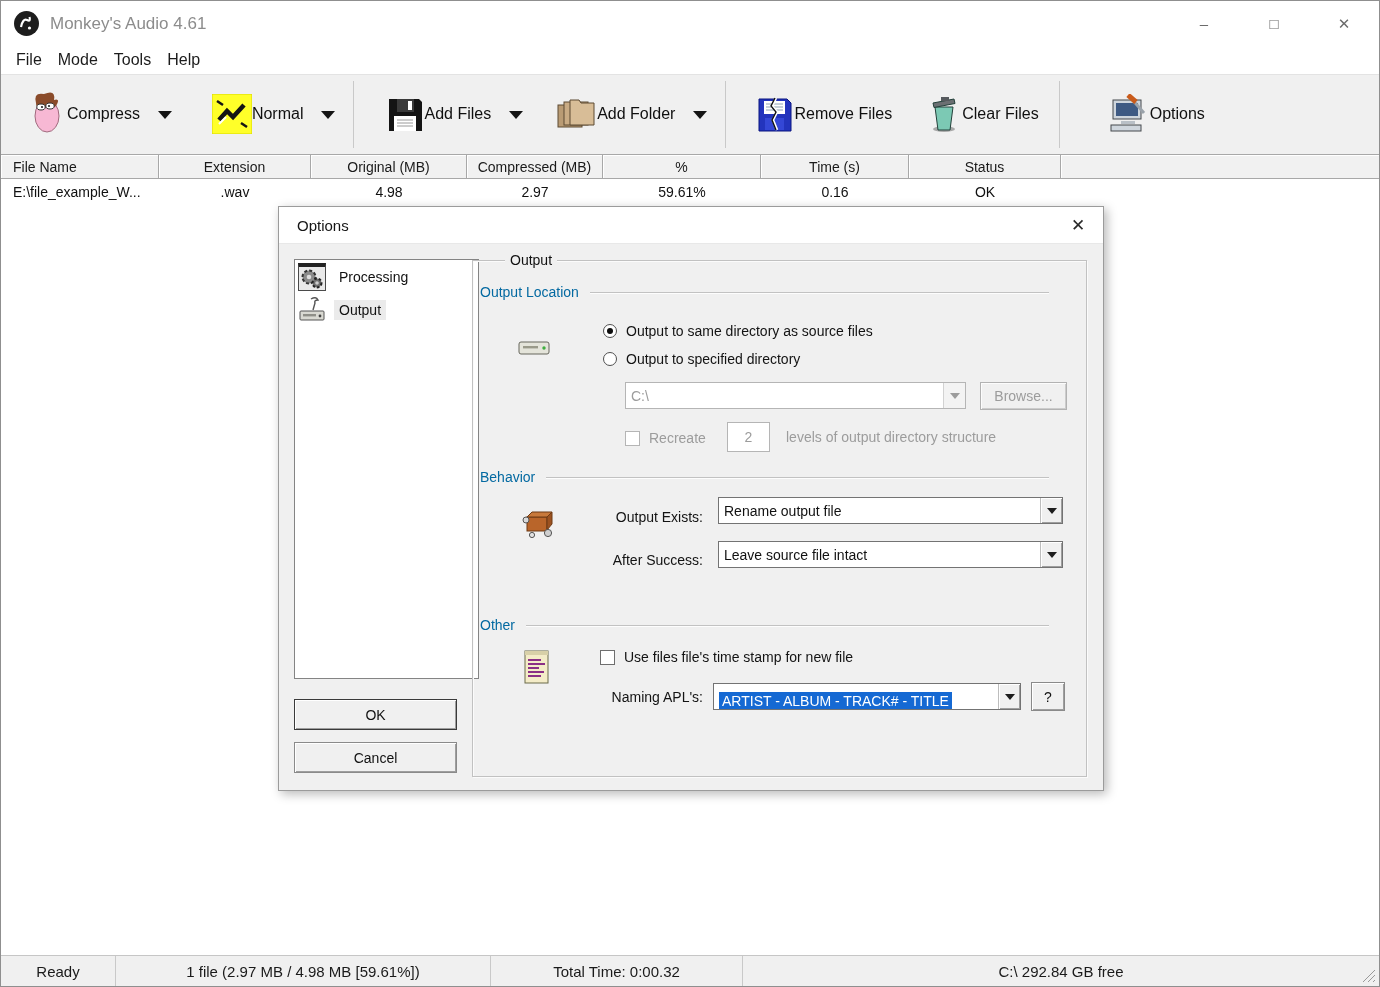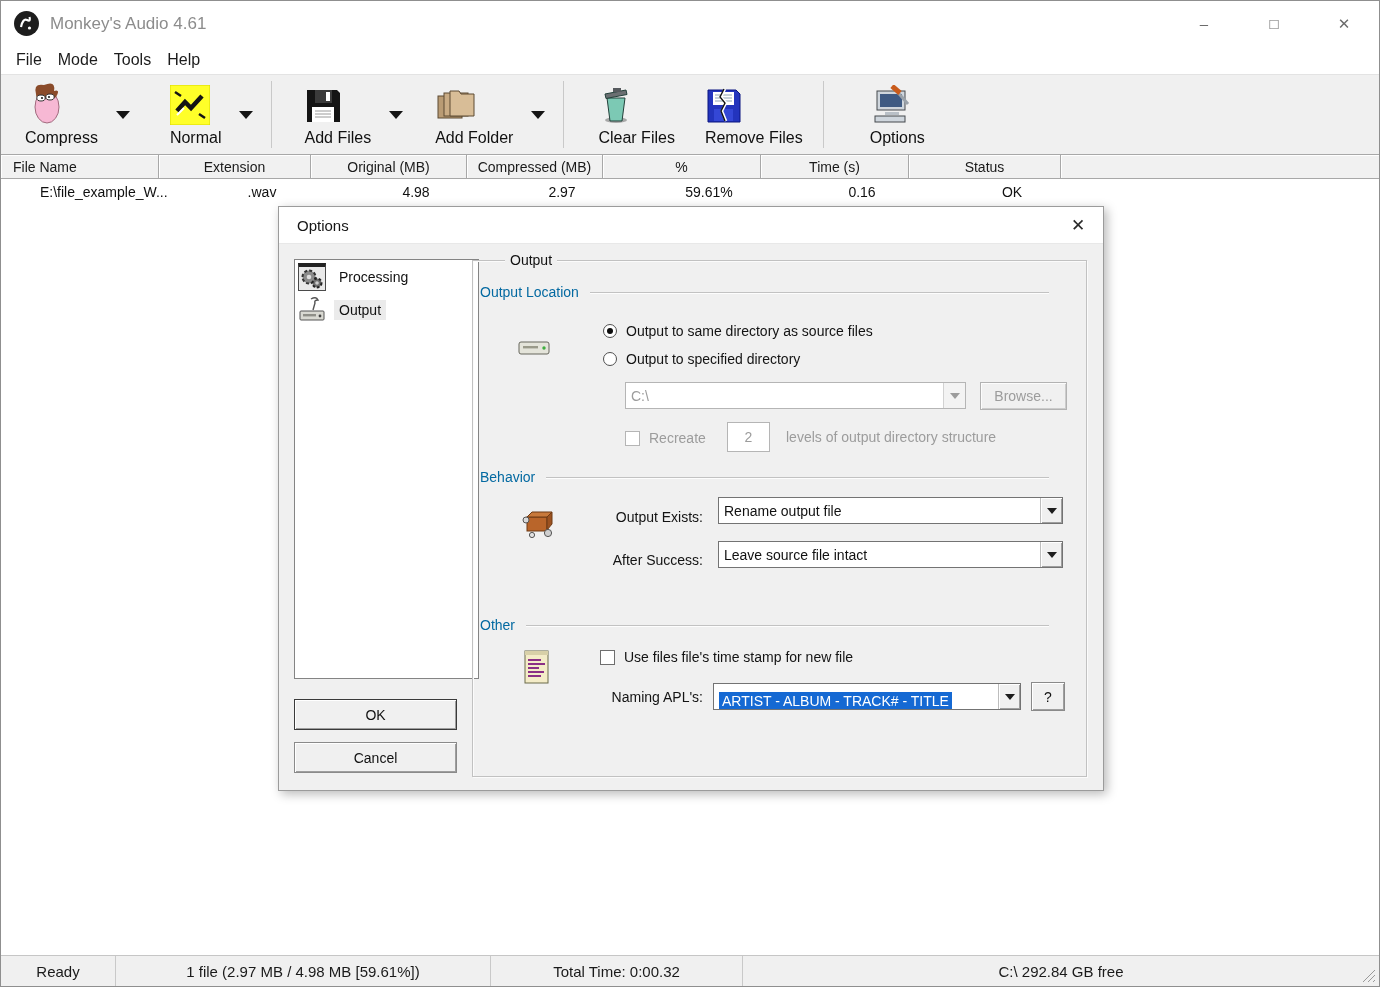--- a/index.html
+++ b/index.html
@@ -13,34 +13,34 @@
   .titlebar { position:absolute; left:0; top:0; right:0; height:45px; background:#fff; display:flex; align-items:center; }
   .app-icon { margin-left:12px; width:27px; height:27px; }
   .title-text { margin-left:10px; font-size:17px; color:#8c8c8c; }
   .win-controls { margin-left:auto; display:flex; height:100%; }
   .win-btn { width:70px; height:100%; display:flex; align-items:center; justify-content:center; color:#6b6b6b; font-size:15px; }
   
   .menubar { position:absolute; left:0; top:45px; right:0; height:28px; background:#fff; display:flex; align-items:center; padding-left:7px; }
   .menu-item { font-size:16px; color:#1c1c1c; padding:2px 8px; }
   
   .toolbar { position:absolute; left:0; top:73px; right:0; height:80px; background:#f0f0f0; border-top:1px solid #e3e3e3; display:flex; align-items:stretch; }
-  .tb-btn { display:flex; flex-direction:column; align-items:flex-start; justify-content:flex-end; padding:6px 10px 7px; font-size:16px; color:#101010; }
+  .tb-btn { display:flex; flex-direction:row; align-items:center; justify-content:flex-end; padding:6px 10px 7px; font-size:16px; color:#101010; }
   .tb-icon { height:48px; display:flex; align-items:flex-end; justify-content:center; padding-bottom:4px; }
   .tb-arrowbtn { width:30px; display:flex; align-items:center; justify-content:center; }
   .arrow-down { width:0; height:0; border-left:7px solid transparent; border-right:7px solid transparent; border-top:8px solid #141414; }
   .tb-sep { width:1px; background:#c9c9c9; margin:6px 10px; }
   
   .listview { position:absolute; left:0; top:153px; right:0; bottom:31px; background:#fff; border-top:1px solid #a8a8a8; }
   .lv-header { display:flex; height:24px; background:#f1f1f1; border-bottom:1px solid #a8a8a8; }
   .lv-h { border-right:1px solid #a8a8a8; box-shadow:inset 1px 1px 0 #ffffff; display:flex; align-items:center; justify-content:center; font-size:14px; color:#1a1a1a; }
   .lv-h.first { justify-content:flex-start; padding-left:12px; }
   .lv-h.fill { flex:1; border-right:none; }
   .lv-row { display:flex; height:26px; align-items:center; font-size:14px; color:#101010; }
   .lv-c { display:flex; align-items:center; justify-content:center; overflow:hidden; white-space:nowrap; }
-  .lv-c.first { justify-content:flex-start; padding-left:12px;margin-left:27px; }
+  .lv-c.first { justify-content:flex-start; padding-left:12px; }
   .w0{width:158px}.w1{width:152px}.w2{width:156px}.w3{width:136px}.w4{width:158px}.w5{width:148px}.w6{width:152px}
   
   .statusbar { position:absolute; left:0; right:0; bottom:0; height:31px; background:#f0f0f0; border-top:1px solid #c6c6c6; display:flex; font-size:15px; color:#1a1a1a; }
   .sb-seg { display:flex; align-items:center; justify-content:center; border-right:1px solid #c9c9c9; }
   .sb0{width:115px}.sb1{width:375px}.sb2{width:252px}.sb3{flex:1; border-right:none}
   .resize-grip { position:absolute; right:3px; bottom:3px; }
   
   .dialog { position:absolute; left:277px; top:205px; width:826px; height:585px; background:#f0f0f0; border:1px solid #9b9b9b; box-shadow:3px 3px 10px rgba(0,0,0,.28); }
   .dlg-title { height:37px; background:#fff; display:flex; align-items:center; padding-left:18px; font-size:15px; color:#151515; border-bottom:1px solid #e8e8e8; }
   .dlg-close { margin-left:auto; width:50px; height:100%; display:flex; align-items:center; justify-content:center; font-size:17px; color:#2a2a2a; }
@@ -166,44 +166,44 @@
         </svg>
       </div>
       <span>Add Folder</span>
     </div>
     <div class="tb-arrowbtn">
         <span class="arrow-down"></span>
       </div>
 
     <div class="tb-sep"></div>
 
-    <div class="tb-btn" style="margin-left:14px">
-      <div class="tb-icon">
-        <svg width="36" height="40" viewBox="0 0 36 40">
-          <ellipse cx="18" cy="35" rx="11" ry="3" fill="#a8a8a8"></ellipse>
-          <path d="M9 13 L12 36 h12 L27 13 z" fill="#7cc9b4" stroke="#23403a"></path>
-          <path d="M7 9 l21 -4 l1 4.5 l-21 4 z" fill="#6b6f72" stroke="#23403a"></path>
-          <rect x="15" y="3" width="8" height="4" fill="#565a5e"></rect>
-        </svg>
-      </div>
-      <span>Clear Files</span>
-    </div>
-
     <div class="tb-btn" style="margin-left:10px">
       <div class="tb-icon">
         <svg width="38" height="38" viewBox="0 0 38 38">
           <path d="M3 3 h28 l4 4 v28 h-32 z" fill="#2334bd" stroke="#0a1580"></path>
           <rect x="8" y="5" width="21" height="13" fill="#fff"></rect>
           <path d="M10 8 h17 M10 11 h17 M10 14 h17" stroke="#8fa3b5"></path>
           <rect x="9" y="22" width="19" height="12" fill="#3447d6"></rect>
           <path d="M20 2 l-4 8 l5 6 l-4 8 l4 10" stroke="#fff" stroke-width="2.6" fill="none"></path>
           <path d="M19 2 l-4 8 l5 6 l-4 8 l4 10" stroke="#101010" stroke-width="1.4" fill="none"></path>
         </svg>
       </div>
       <span>Remove Files</span>
+    </div>
+
+    <div class="tb-btn" style="margin-left:14px">
+      <div class="tb-icon">
+        <svg width="36" height="40" viewBox="0 0 36 40">
+          <ellipse cx="18" cy="35" rx="11" ry="3" fill="#a8a8a8"></ellipse>
+          <path d="M9 13 L12 36 h12 L27 13 z" fill="#7cc9b4" stroke="#23403a"></path>
+          <path d="M7 9 l21 -4 l1 4.5 l-21 4 z" fill="#6b6f72" stroke="#23403a"></path>
+          <rect x="15" y="3" width="8" height="4" fill="#565a5e"></rect>
+        </svg>
+      </div>
+      <span>Clear Files</span>
     </div>
 
     <div class="tb-sep"></div>
 
     <div class="tb-btn" style="margin-left:26px">
       <div class="tb-icon">
         <svg width="44" height="40" viewBox="0 0 44 40">
           <rect x="7" y="6" width="28" height="19" fill="#cfd6dd" stroke="#45484c"></rect>
           <rect x="10" y="9" width="22" height="13" fill="#3e5a83"></rect>
           <rect x="15" y="27" width="14" height="3" fill="#b9c0c7"></rect>

